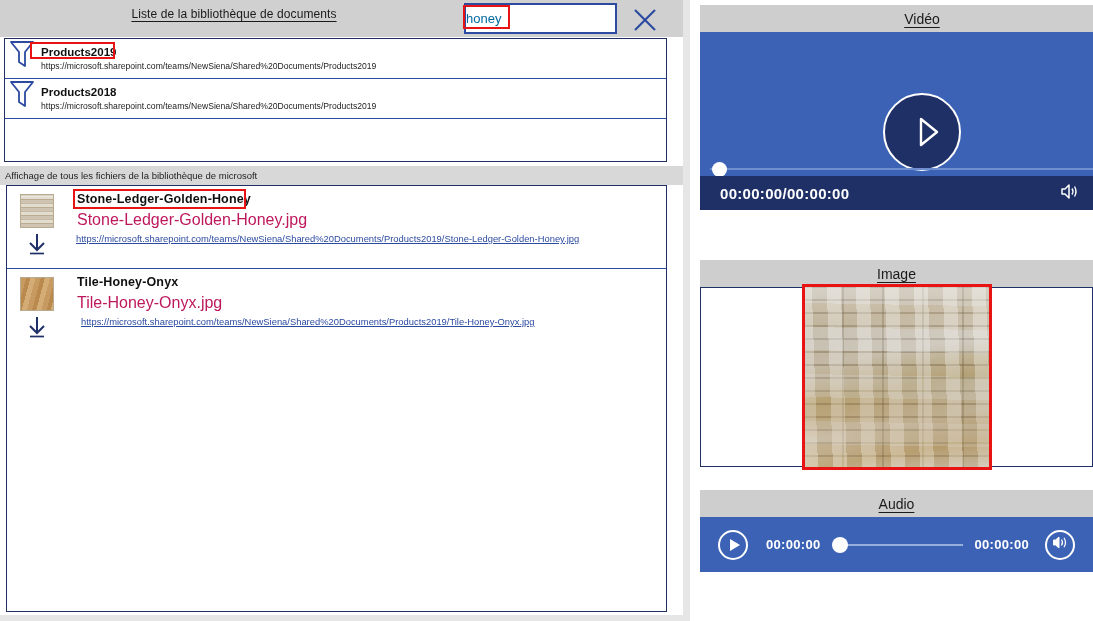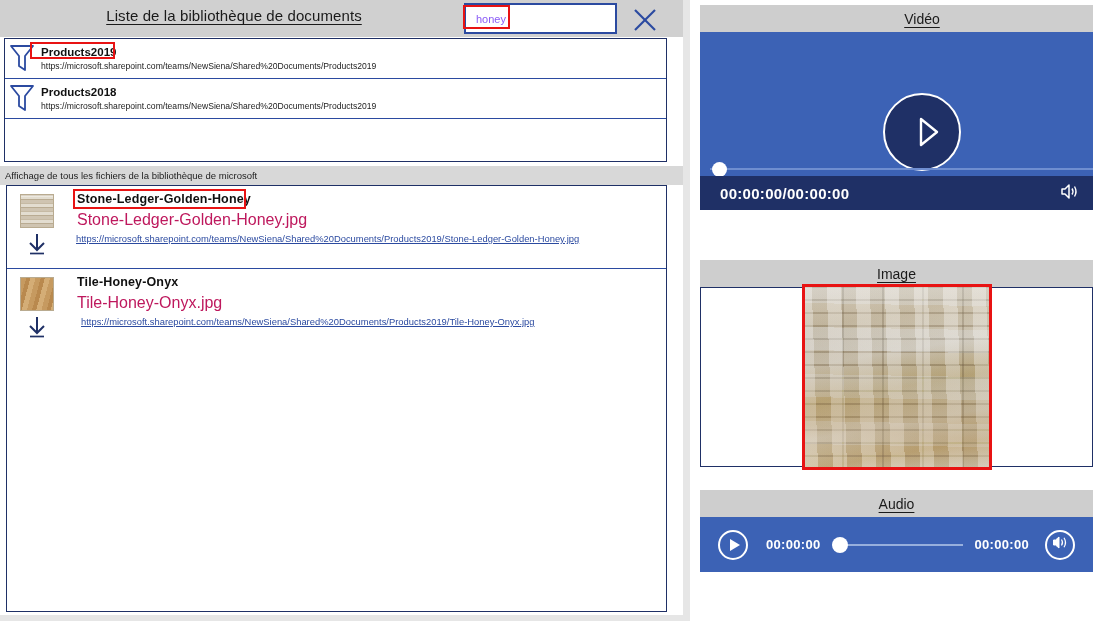--- a/index.html
+++ b/index.html
@@ -28,44 +28,44 @@
     height: 37px;
     background: #d0d0d0;
     display: flex;
     align-items: center;
   }
   .lib-title {
     position: absolute;
     left: 0; right: 0;
     top: 7px;
     text-align: center;
-    font-size: 15px;
+    font-size: 12px;
     color: #1a1a1a;
     text-decoration: underline;
     text-underline-offset: 3px;
     letter-spacing: 0.1px;
     padding-right: 215px;
   }
   .search-wrap {
     position: absolute;
     left: 464px; top: 3px;
     width: 153px; height: 31px;
     background: #ffffff;
     border: 2px solid #2b4aa0;
     display: flex;
     align-items: center;
   }
   .search-input {
     border: none;
     outline: none;
     background: transparent;
     font-family: "Liberation Sans", sans-serif;
-    font-size: 11px;
-    color: #8b5cf6;
-    padding: 0 10px;
+    font-size: 13px;
+    color: #0369a1;
+    padding: 0 0;
     width: 100%;
     height: 100%;
   }
   .search-hl {
     position: absolute;
     left: 463px; top: 5px;
     width: 47px; height: 24px;
     border: 2.5px solid #e81313;
     pointer-events: none;
   }
@@ -82,21 +82,20 @@
     position: absolute;
     left: 4px; top: 38px;
     width: 663px; height: 124px;
     border: 1.5px solid #1f3066;
     background: #fff;
   }
   .filter-row {
     height: 40px;
     border-bottom: 1.2px solid #2b4aa0;
     display: flex;
-    align-items: center;
     padding-left: 4px;
     position: relative;
   }
   .filter-row.empty { border-bottom: none; height: 41px; }
   .funnel {
     width: 26px; height: 32px;
     flex: 0 0 26px;
     margin-right: 6px;
   }
   .frow-text { display: flex; flex-direction: column; justify-content: center; }

